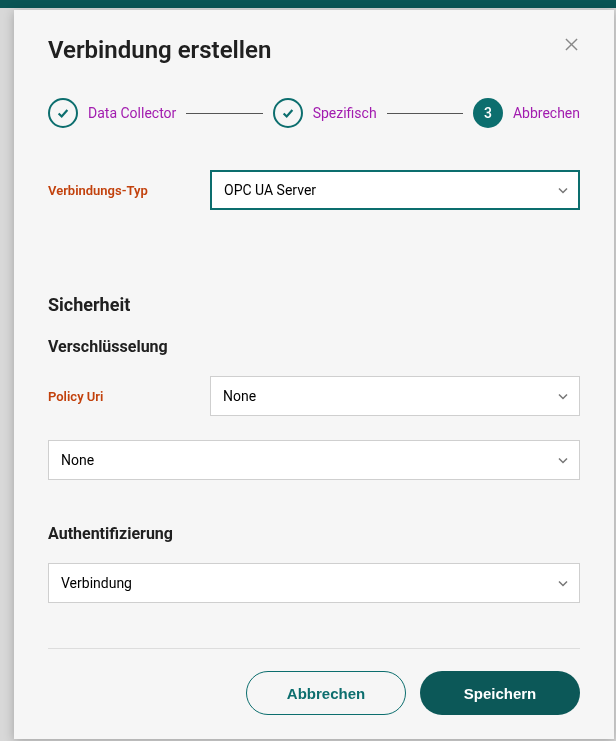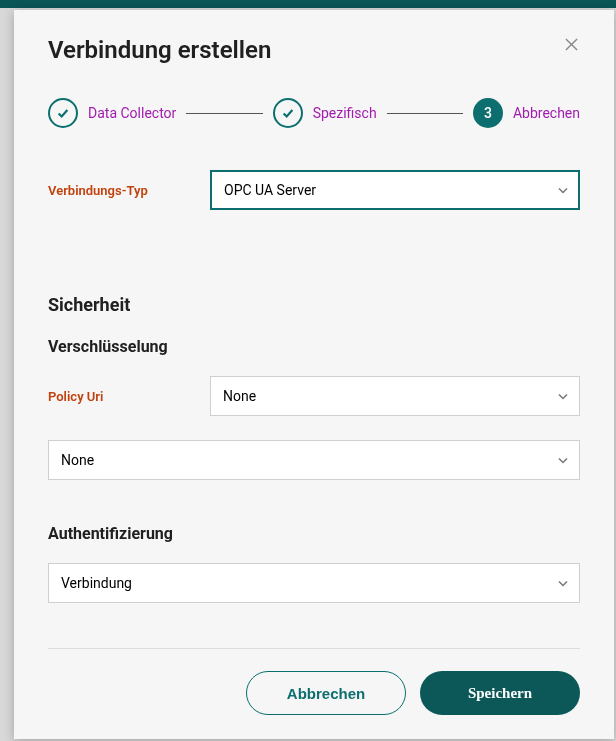--- a/index.html
+++ b/index.html
@@ -189,21 +189,20 @@
     }
     .btn-secondary {
       background: transparent;
       border: 1.5px solid #0c6e6e;
       color: #0c6e6e;
     }
     .btn-primary {
       background: #0c5858;
       border: none;
       color: #fff;
-      font-family: Liberation Serif, serif;
     }
   </style>
 </head>
 <body>
 
 <div class="topbar"></div>
 
 <div class="modal">
 
   <div class="modal-header">

